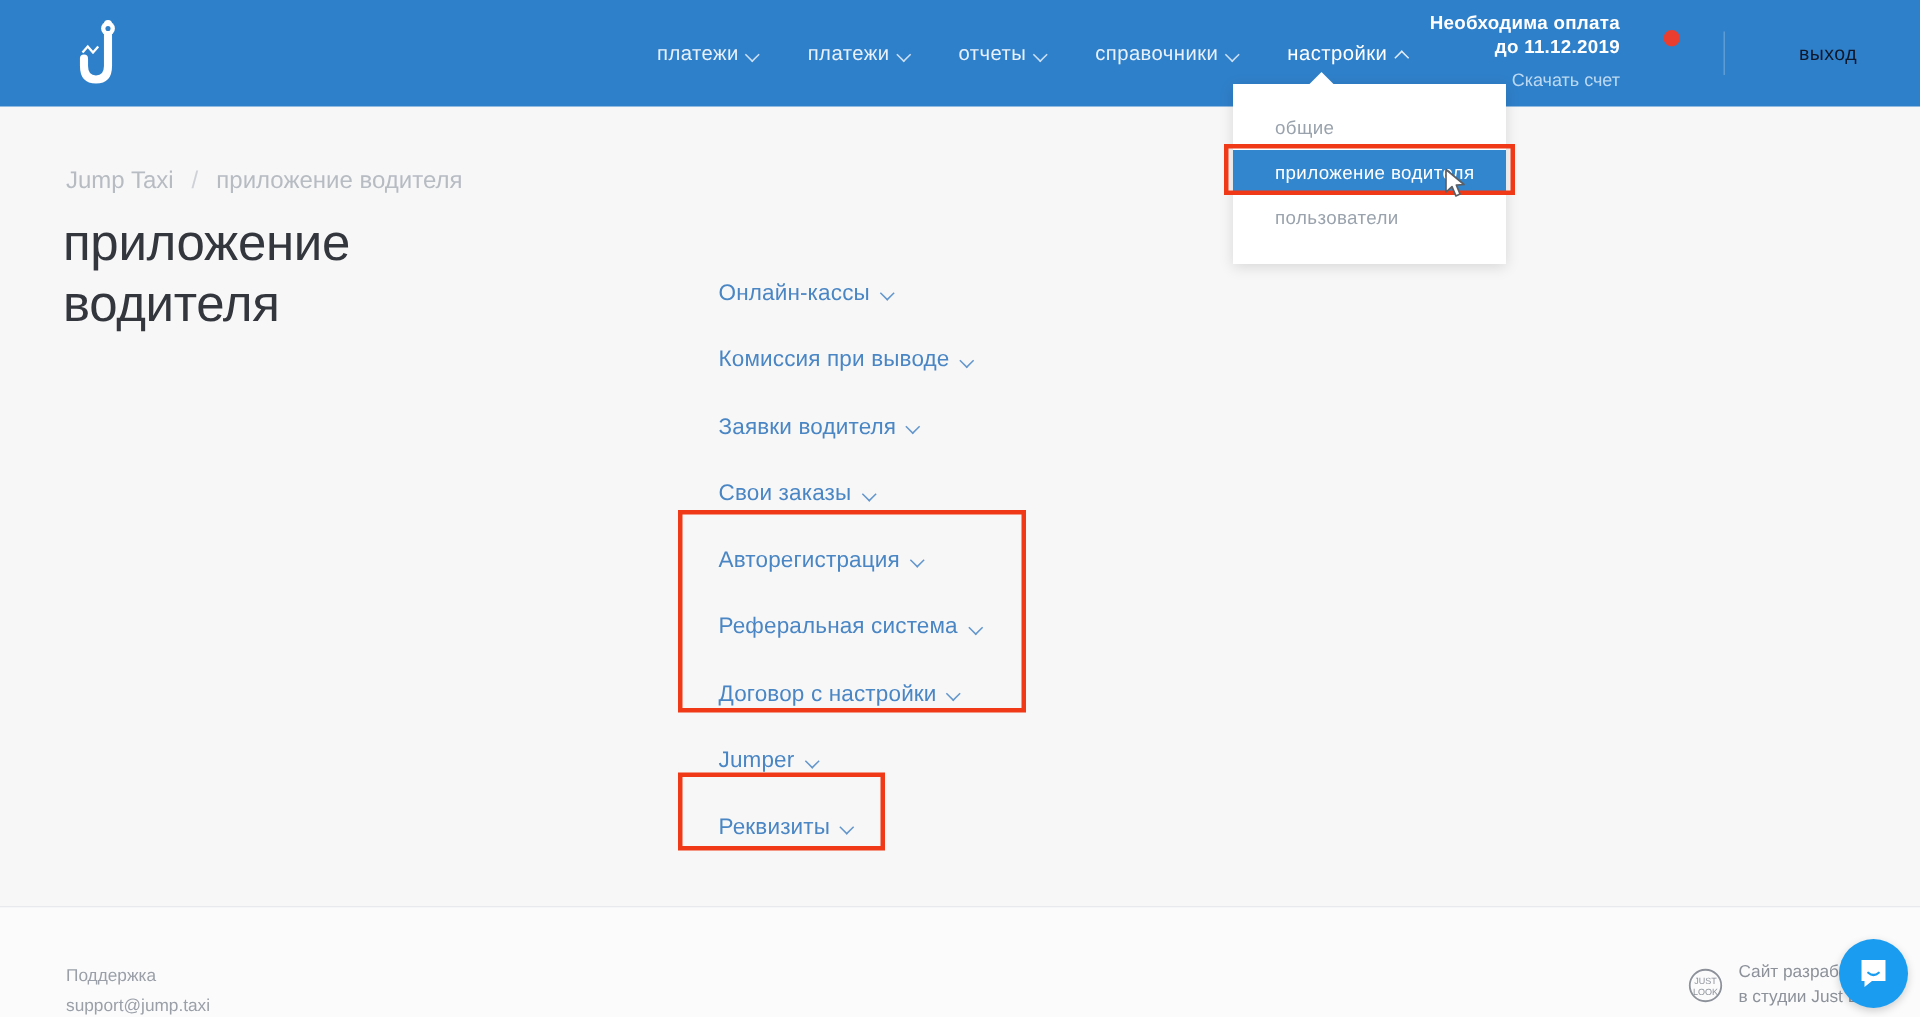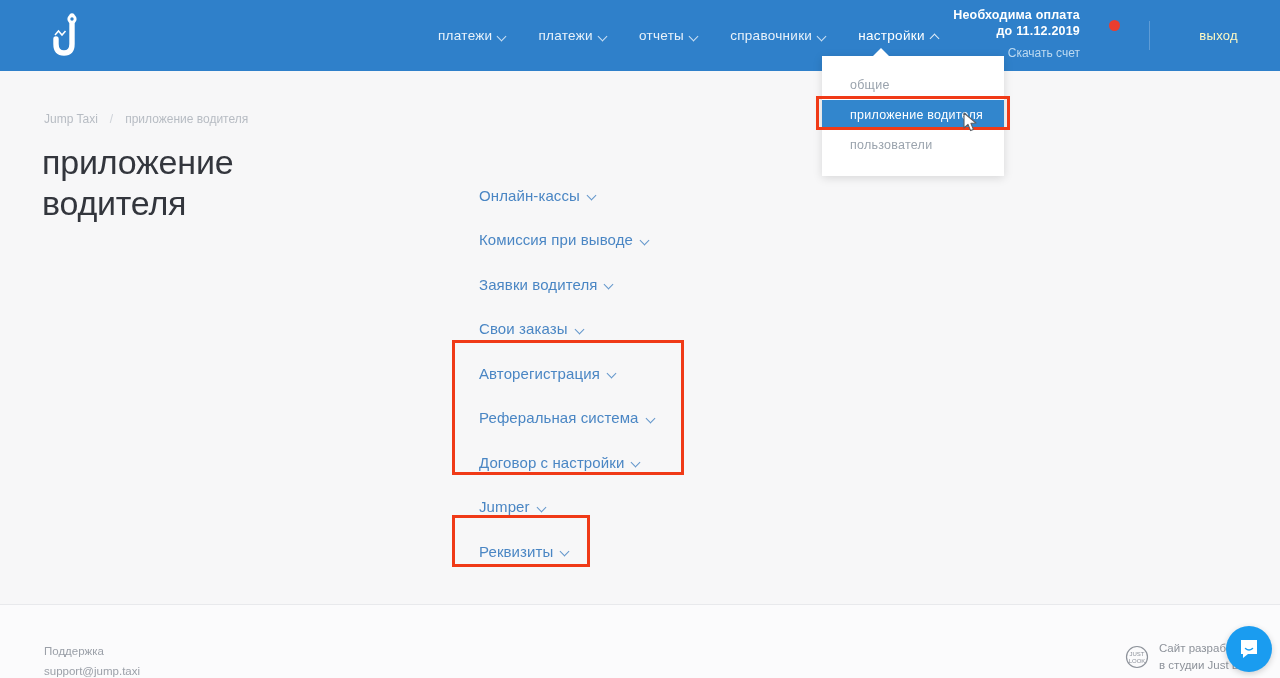--- a/index.html
+++ b/index.html
@@ -58,21 +58,21 @@
     position: absolute; right: 160px; top: 20px;
     width: 11px; height: 11px; border-radius: 50%;
     background: #ea3d2f;
   }
   .divider-v {
     position: absolute; right: 130px; top: 21px;
     width: 1px; height: 29px; background: #5e9cd6;
   }
   .logout {
     position: absolute; right: 42px; top: 28px;
-    color: #fef9c3; font-size: 13px; letter-spacing: .3px; cursor: pointer;
+    color: #0f172a; font-size: 13px; letter-spacing: .3px; cursor: pointer;
   }
 
   
   .dropdown {
     position: absolute; left: 822px; top: 56px;
     width: 182px; background: #ffffff;
     box-shadow: 0 2px 9px rgba(0,0,0,.13);
     padding: 14px 0 16px 0;
     z-index: 30;
   }
@@ -97,21 +97,21 @@
   }
 
   .cursor {
     position: absolute; left: 963px; top: 112px;
     z-index: 60; pointer-events: none;
   }
 
   
   .breadcrumb {
     position: absolute; left: 44px; top: 112px;
-    font-size: 12px; color: #b7bcc3; display: flex; gap: 12px; align-items: flex-end;
+    font-size: 16px; color: #b7bcc3; display: flex; gap: 12px; align-items: flex-end;
   }
   .breadcrumb .crumb { cursor: pointer; }
   .breadcrumb .sep { color: #ced2d8; }
   .breadcrumb .crumb.current { cursor: default; }
 
   .page-title {
     position: absolute; left: 42px; top: 142px;
     width: 330px;
     font-size: 34px; line-height: 41px;
     color: #33363d; font-weight: normal; letter-spacing: -.2px;

